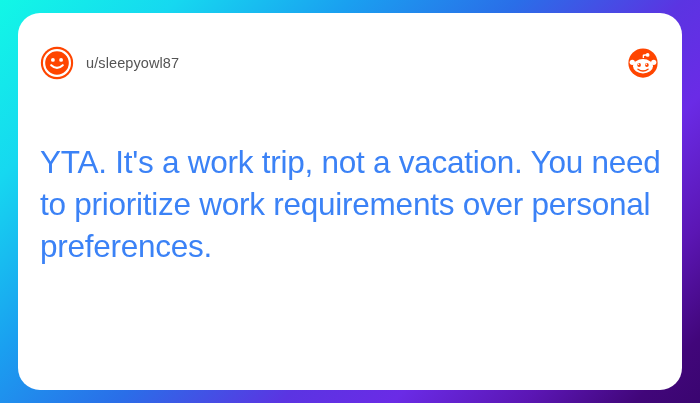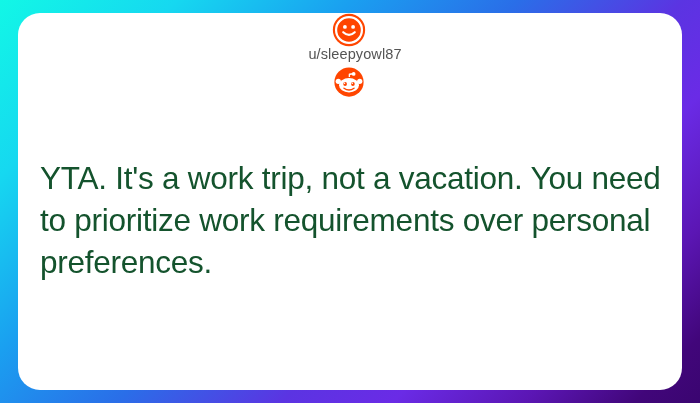--- a/index.html
+++ b/index.html
@@ -34,27 +34,26 @@
     position:absolute;
     left:18px; top:13px;
     width:664px; height:377px;
     background:#ffffff;
     border-radius:22px;
   }
 
   
   .card-header {
     position:absolute;
-    left:0; top:0;
+    left:0; top:8px;
     width:100%;
     height:84px;
     display:flex;
     align-items:center;
     padding:0 24px 0 22px;
-    flex-direction:column;
   }
 
   .avatar {
     width:34px; height:34px;
     flex:0 0 auto;
     display:block;
   }
 
   .username {
     margin-left:12px;
@@ -70,25 +69,25 @@
   .brand-logo {
     width:30px; height:30px;
     flex:0 0 auto;
     display:block;
   }
 
   
   .post-body {
     position:absolute;
     left:22px;
-    top:144px;
+    top:128px;
     width:622px;
     font-size:31.5px;
     line-height:42px;
-    color:#14532d;
+    color:#3b82f6;
     letter-spacing:-0.25px;
     font-weight:400;
   }
 </style>
 </head>
 <body>
 
 <div id="stage">
 
   <div class="card">

